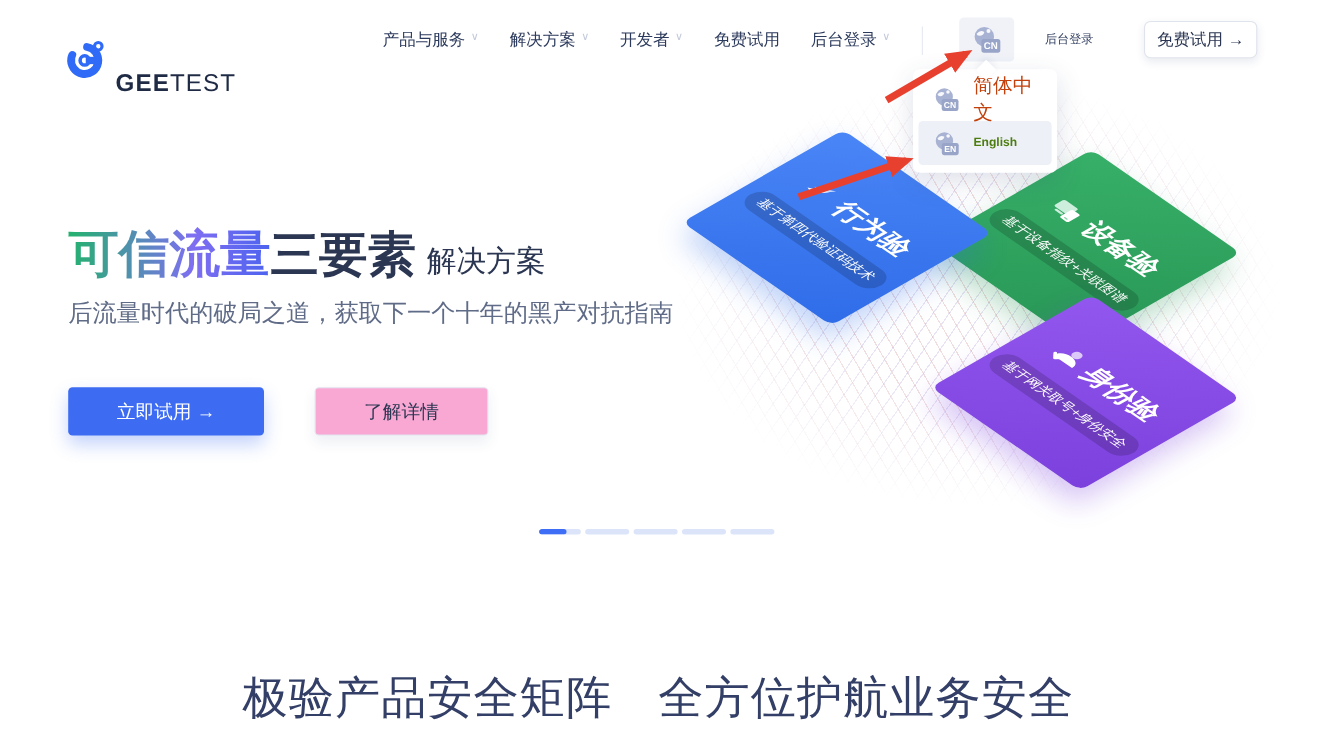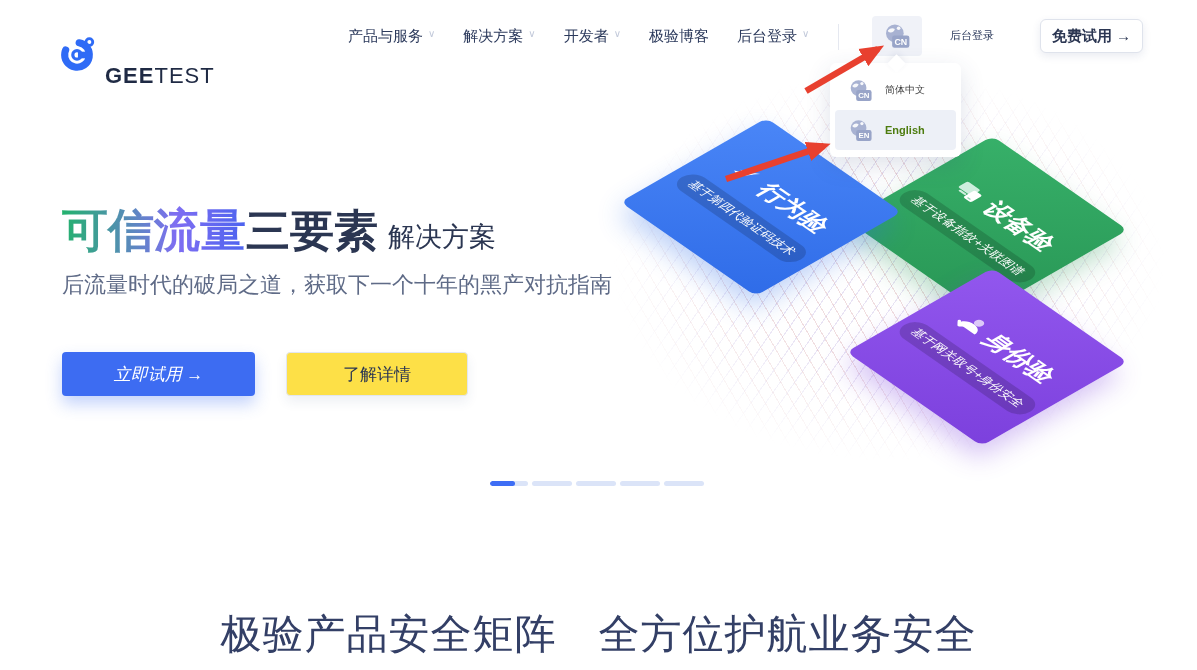--- a/index.html
+++ b/index.html
@@ -15,47 +15,47 @@
   .logo-text span { font-weight:300; }
   .nav { position:absolute; left:348px; top:0; height:72px; display:flex; align-items:center; gap:28px; }
   .nav-item { display:flex; align-items:flex-start; font-size:15px; color:#2c3a5c; cursor:pointer; white-space:nowrap; }
   .chev { font-size:10px; color:#c2c9da; margin-left:5px; transform:translateY(1px); }
   .nav-divider { position:absolute; left:838px; top:24px; width:1px; height:26px; background:#e5e8f0; }
   .lang-btn { position:absolute; left:872px; top:16px; width:50px; height:40px; background:#f0f2f8;
               border-radius:4px; display:flex; align-items:center; justify-content:center; cursor:pointer; }
   .login { position:absolute; left:950px; top:28px; font-size:11px; color:#2c3a5c; cursor:pointer; }
   .cta-btn { position:absolute; left:1040px; top:19px; width:103px; height:34px; background:#fff;
              border:1px solid #dfe3ec; border-radius:6px; box-shadow:0 3px 8px rgba(40,60,120,.10);
-             font-size:15px; font-weight:bold; color:#2b3652; display:flex; align-items:center;
+             font-size:15px; font-weight:normal; color:#2b3652; display:flex; align-items:center;
              justify-content:center; cursor:pointer; }
 
   
   .menu-caret { position:absolute; left:890px; top:57px; width:13px; height:13px; background:#fff;
                 transform:rotate(45deg); box-shadow:-2px -2px 6px rgba(50,70,120,.08); z-index:11; }
   .lang-menu { position:absolute; left:830px; top:63px; width:131px; height:94px; background:#fff;
                border-radius:6px; box-shadow:0 8px 24px rgba(50,70,120,.16); z-index:10; padding:7px 5px; }
   .lang-row { height:40px; display:flex; align-items:center; gap:12px; padding-left:13px;
               border-radius:4px; cursor:pointer; }
   .lang-row.active { background:#edf0f7; }
-  .lang-label-cn { font-size:10px; color:#404040; }
+  .lang-label-cn { font-size:18px; color:#c2410c; }
   .lang-label-en { font-size:11px; color:#4d7c0f; font-weight:bold; }
 
   
   .hero-title { position:absolute; left:62px; top:200px; white-space:nowrap; z-index:3; }
   .t-grad { font-size:46px; font-weight:800;
             background:linear-gradient(90deg,#23b26d 0%,#7f6ef2 62%,#4c63ef 100%);
             -webkit-background-clip:text; background-clip:text; -webkit-text-fill-color:transparent; }
   .t-dark { font-size:44px; font-weight:800; color:#2b3652; }
   .t-suf { font-size:27px; font-weight:500; color:#2b3652; margin-left:10px; }
   .hero-sub { position:absolute; left:62px; top:270px; font-size:22px; color:#5f6b87; z-index:3; }
-  .btn-primary { position:absolute; left:62px; top:352px; width:193px; height:44px; background:#3d6cf2;
+  .btn-primary { position:absolute; left:62px; top:352px; width:178px; height:44px; background:#3d6cf2;
                  border:none; border-radius:4px; color:#fff; font-size:17px;
                  box-shadow:0 8px 16px rgba(61,108,242,.30); cursor:pointer; z-index:3;
-                 display:flex; align-items:center; justify-content:center;font-style:italic; }
-  .btn-secondary { position:absolute; left:286px; top:352px; width:182px; height:44px; background:#fde047;
+                 display:flex; align-items:center; justify-content:center; }
+  .btn-secondary { position:absolute; left:286px; top:352px; width:158px; height:44px; background:#f9a8d4;
                    border:1px solid #e2e6ef; border-radius:4px; color:#2b3652; font-size:17px;
                    box-shadow:0 6px 12px rgba(40,60,120,.08); cursor:pointer; z-index:3;
                    display:flex; align-items:center; justify-content:center; }
 
   
   .grid-bg { position:absolute; left:555px; top:50px; width:642px; height:470px; z-index:1;
     background:
       repeating-linear-gradient(60deg,  rgba(214,160,165,.35) 0 1px, transparent 1px 12px),
       repeating-linear-gradient(-55deg, rgba(186,170,222,.32) 0 1px, transparent 1px 12px);
     -webkit-mask-image:radial-gradient(ellipse 58% 56% at 52% 46%, #000 35%, transparent 74%);
@@ -112,21 +112,21 @@
         </div>
       <div class="nav-item">
           <span>解决方案</span>
           <span class="chev">∨</span>
         </div>
       <div class="nav-item">
           <span>开发者</span>
           <span class="chev">∨</span>
         </div>
       <div class="nav-item">
-          <span>极验博客</span>
+          <span>免费试用</span>
         </div>
       <div class="nav-item">
           <span>后台登录</span>
           <span class="chev">∨</span>
         </div>
     </div>
 
     <div class="nav-divider"></div>
 
     <div class="lang-btn">

